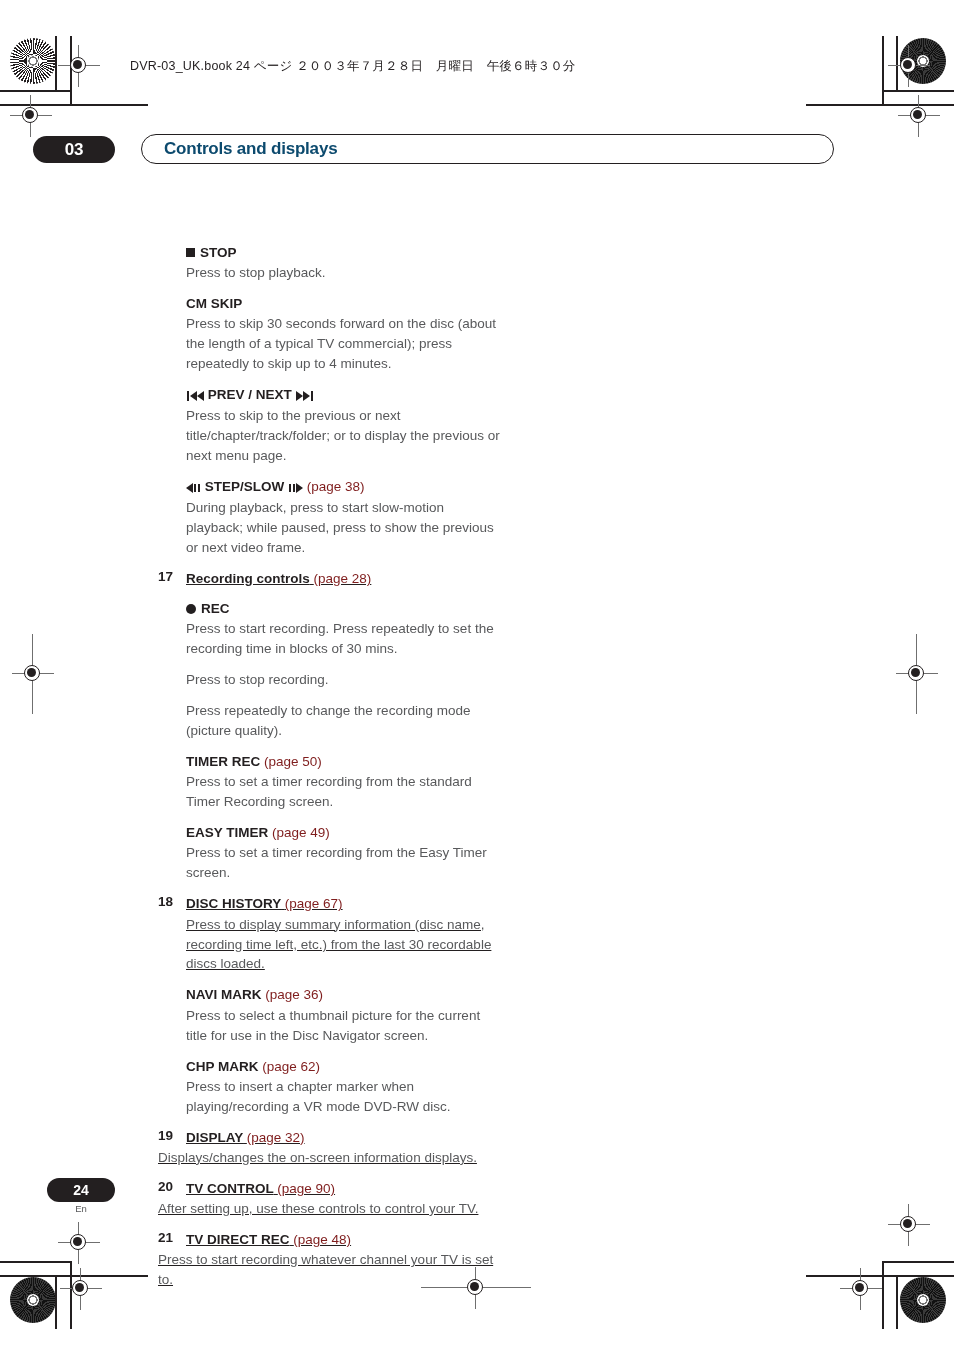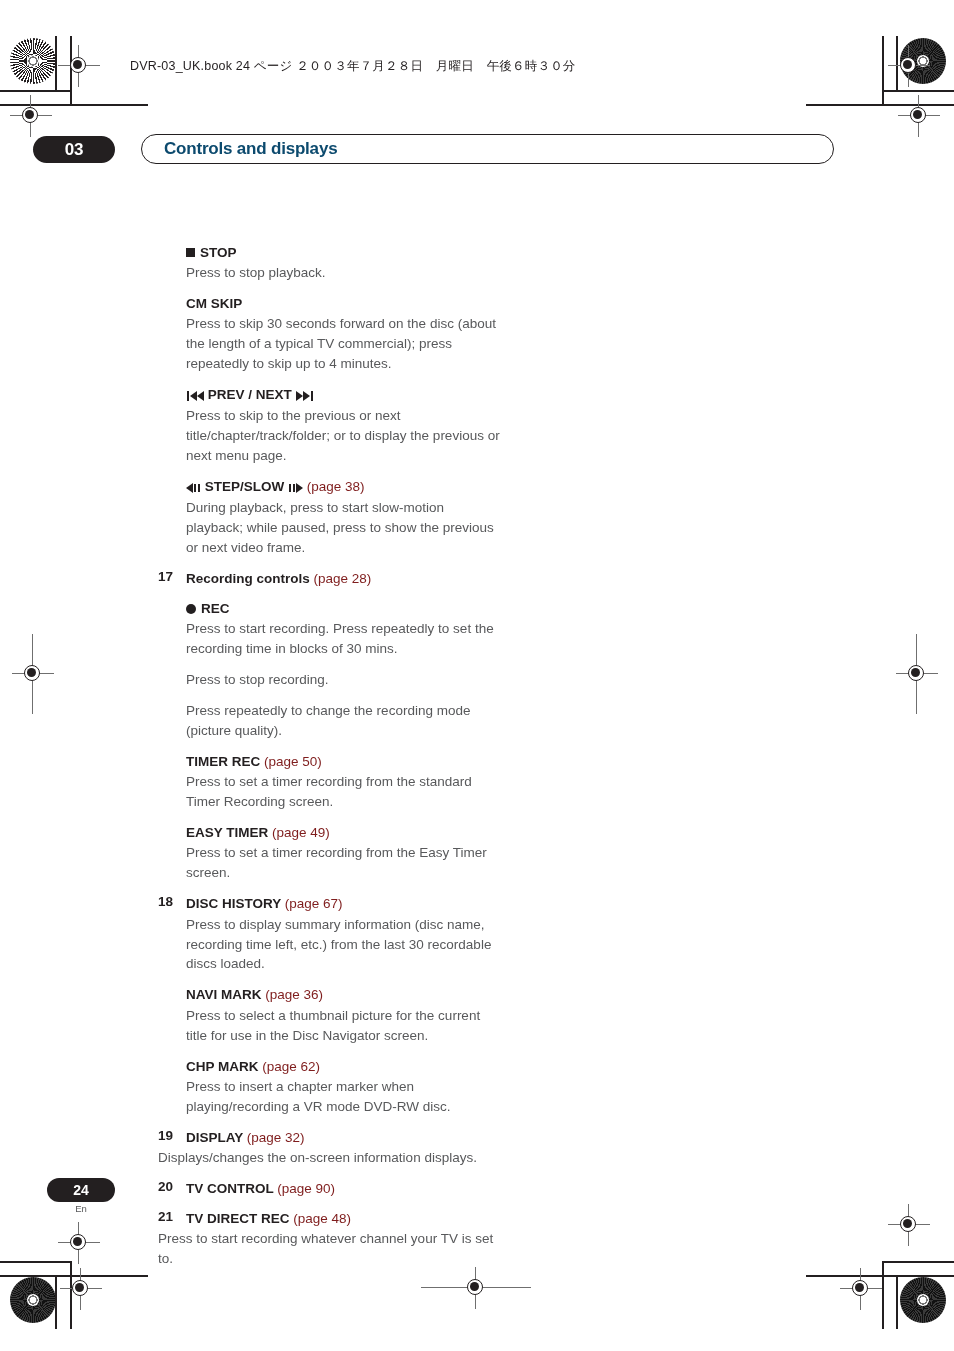--- a/index.html
+++ b/index.html
@@ -150,20 +150,21 @@
     top: 243px;
     width: 345px;
     margin-left: 20px;
   }
   .entry {
     position: relative;
     margin-bottom: 11px;
   }
   .entry.numbered {
     padding-left: 0;
+    text-decoration: underline;
   }
   .entry.indented {
     padding-left: 28px;
   }
   .num {
     position: absolute;
     left: 0;
     top: 0;
     font-size: 13.5px;
     font-weight: bold;
@@ -418,20 +419,21 @@
       <div class="body">Press to insert a chapter marker when playing/recording a VR mode DVD-RW disc.</div>
     </div>
     <div class="entry numbered flush">
       <span class="num">19</span>
       <div class="head"><span>DISPLAY</span> <span class="ref">(page 32)</span></div>
       <div class="body">Displays/changes the on-screen information displays.</div>
     </div>
     <div class="entry numbered flush">
       <span class="num">20</span>
       <div class="head"><span>TV CONTROL</span> <span class="ref">(page 90)</span></div>
+      <div class="body">After setting up, use these controls to control your TV.</div>
     </div>
     <div class="entry numbered flush">
       <span class="num">21</span>
       <div class="head"><span>TV DIRECT REC</span> <span class="ref">(page 48)</span></div>
       <div class="body">Press to start recording whatever channel your TV is set to.</div>
     </div>
   </div>
 
 <div class="page-badge">24</div>
 <div class="page-lang">En</div>

